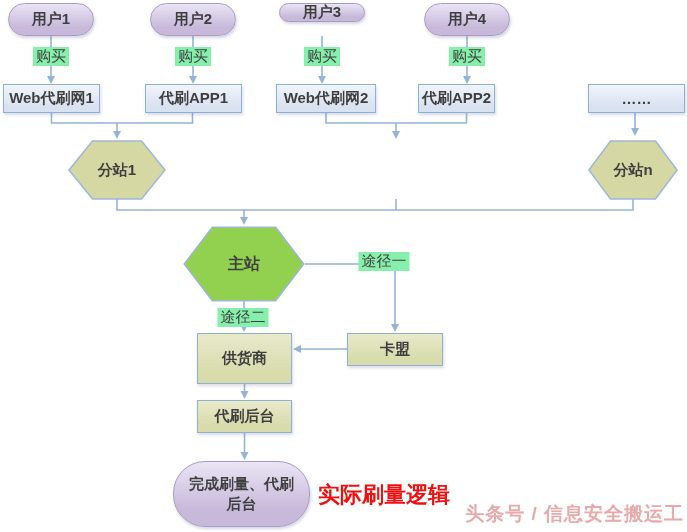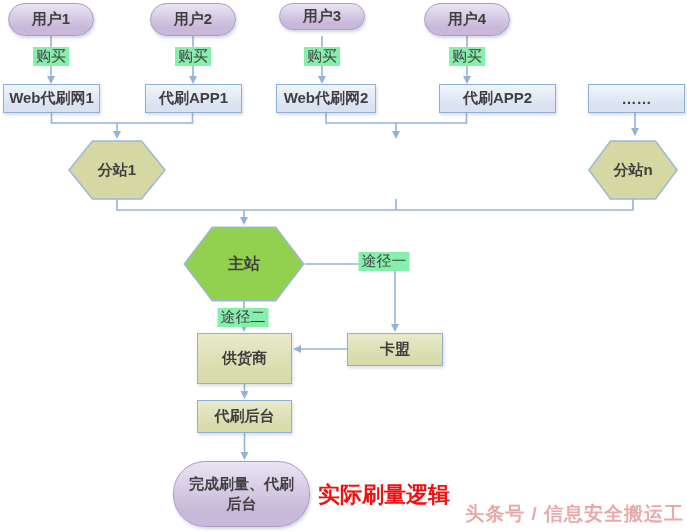--- a/index.html
+++ b/index.html
@@ -76,42 +76,42 @@
     <path class="cline" marker-end="url(#arr)" d="M244.5,366 V393"></path>
     <path class="cline" marker-end="url(#arr)" d="M244.5,433 V454"></path>
   </svg>
 
   <div class="node pill" style="left:8px;top:3px;width:86px;height:33px">
       <span>用户1</span>
     </div>
   <div class="node pill" style="left:150px;top:3px;width:86px;height:33px">
       <span>用户2</span>
     </div>
-  <div class="node pill" style="left:279px;top:3px;width:86px;height:27px">
+  <div class="node pill" style="left:279px;top:3px;width:86px;height:19px">
       <span>用户3</span>
     </div>
   <div class="node pill" style="left:424px;top:3px;width:86px;height:33px">
       <span>用户4</span>
     </div>
 
   <div class="edge-label" style="left:51px;top:47px">购买</div>
   <div class="edge-label" style="left:193px;top:47px">购买</div>
   <div class="edge-label" style="left:322px;top:47px">购买</div>
   <div class="edge-label" style="left:467px;top:47px">购买</div>
 
   <div class="node bluebox" style="left:3px;top:84px;width:97px;height:29px">
       <span>Web代刷网1</span>
     </div>
   <div class="node bluebox" style="left:145px;top:84px;width:97px;height:29px">
       <span>代刷APP1</span>
     </div>
   <div class="node bluebox" style="left:276px;top:84px;width:100px;height:29px">
       <span>Web代刷网2</span>
     </div>
-  <div class="node bluebox" style="left:439px;top:84px;width:117px;height:29px">
+  <div class="node bluebox" style="left:418px;top:84px;width:77px;height:29px">
       <span>代刷APP2</span>
     </div>
   <div class="node bluebox" style="left:588px;top:84px;width:97px;height:29px">
       <span>……</span>
     </div>
 
   <div class="node hex" style="left:68px;top:140px;width:98px;height:60px">
     <svg viewBox="0 0 100 60" preserveAspectRatio="none">
         <polygon points="25,1 75,1 99,30 75,59 25,59 1,30"></polygon>
       </svg>

